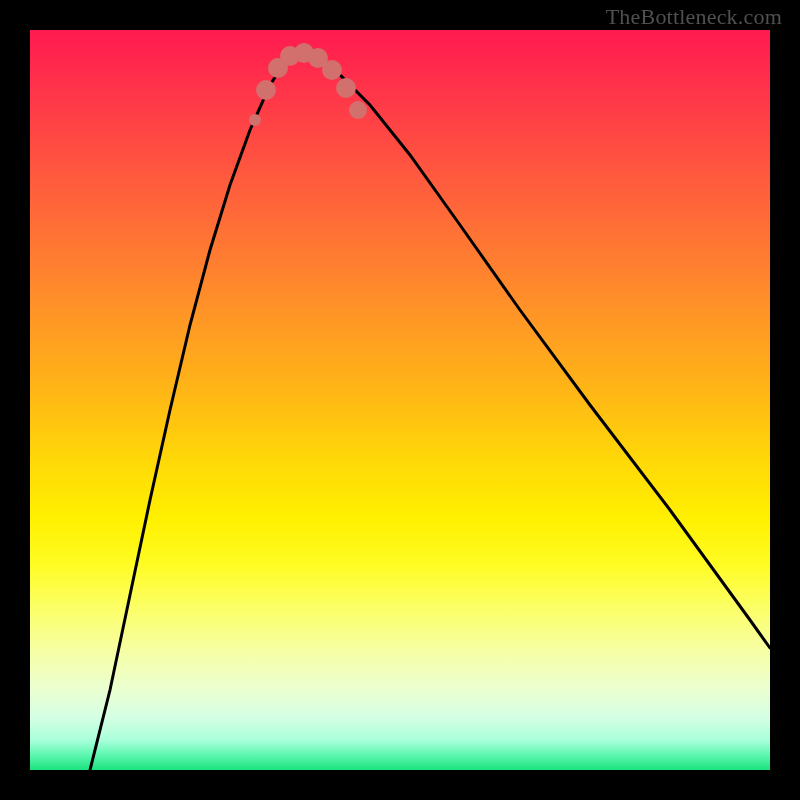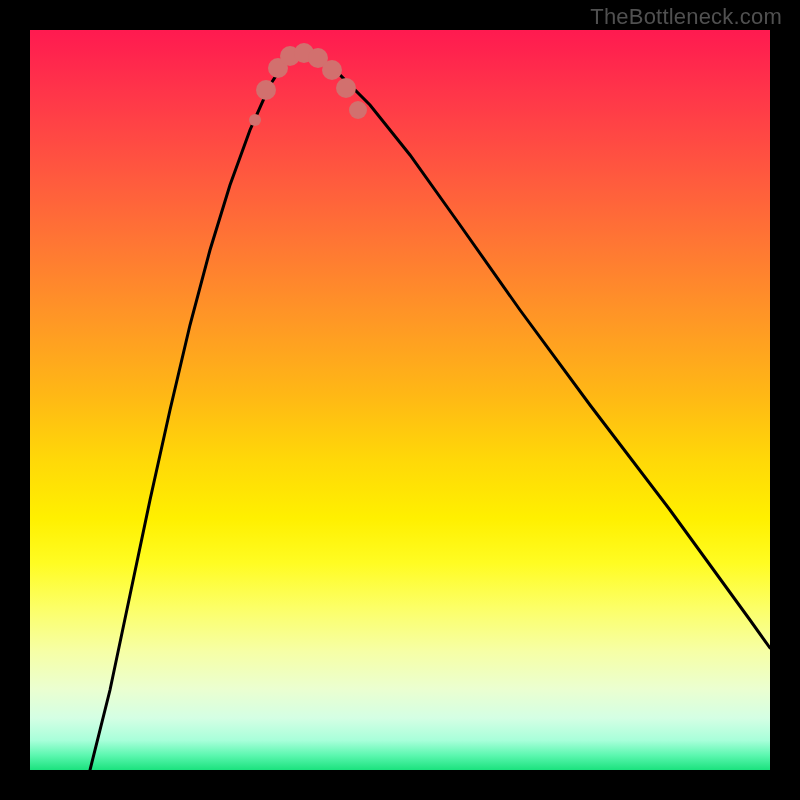--- a/index.html
+++ b/index.html
@@ -13,20 +13,21 @@
   }
   .watermark {
     position: absolute;
     top: 4px;
     right: 18px;
     color: #505050;
     font-size: 22px;
     font-weight: 400;
     z-index: 10;
     letter-spacing: 0.2px;
+    font-family: Liberation Serif, serif;
   }
   .plot-area {
     position: absolute;
     left: 30px;
     top: 30px;
     width: 740px;
     height: 740px;
     overflow: hidden;
   }
   .gradient {

